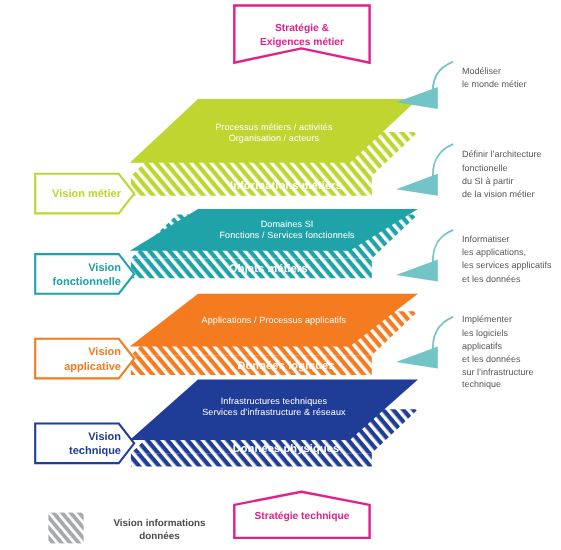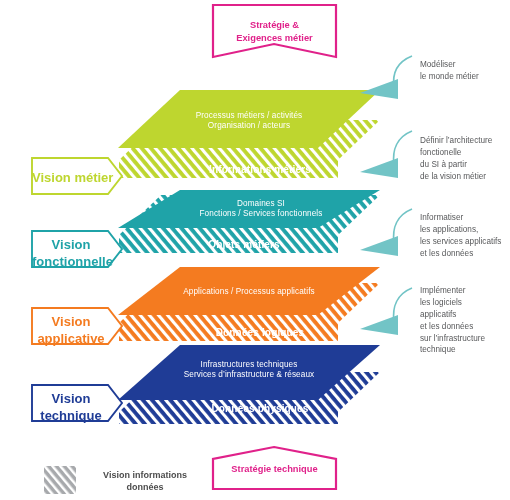--- a/index.html
+++ b/index.html
@@ -54,23 +54,23 @@
     text-align: left;
   }
   .banner-text {
     color: #e0218a;
     font-size: 9.3px;
     font-weight: bold;
     text-align: center;
     line-height: 1.35;
   }
   .vision-text {
-    font-size: 13px;
-    font-weight: bold;
-    text-align: center;
+    font-size: 10px;
+    font-weight: bold;
+    text-align: right;
     line-height: 1.3;
   }
   .legend-text {
     font-size: 9px;
     font-weight: bold;
     color: #4d4d4d;
     text-align: center;
     line-height: 1.3;
   }
 </style>

